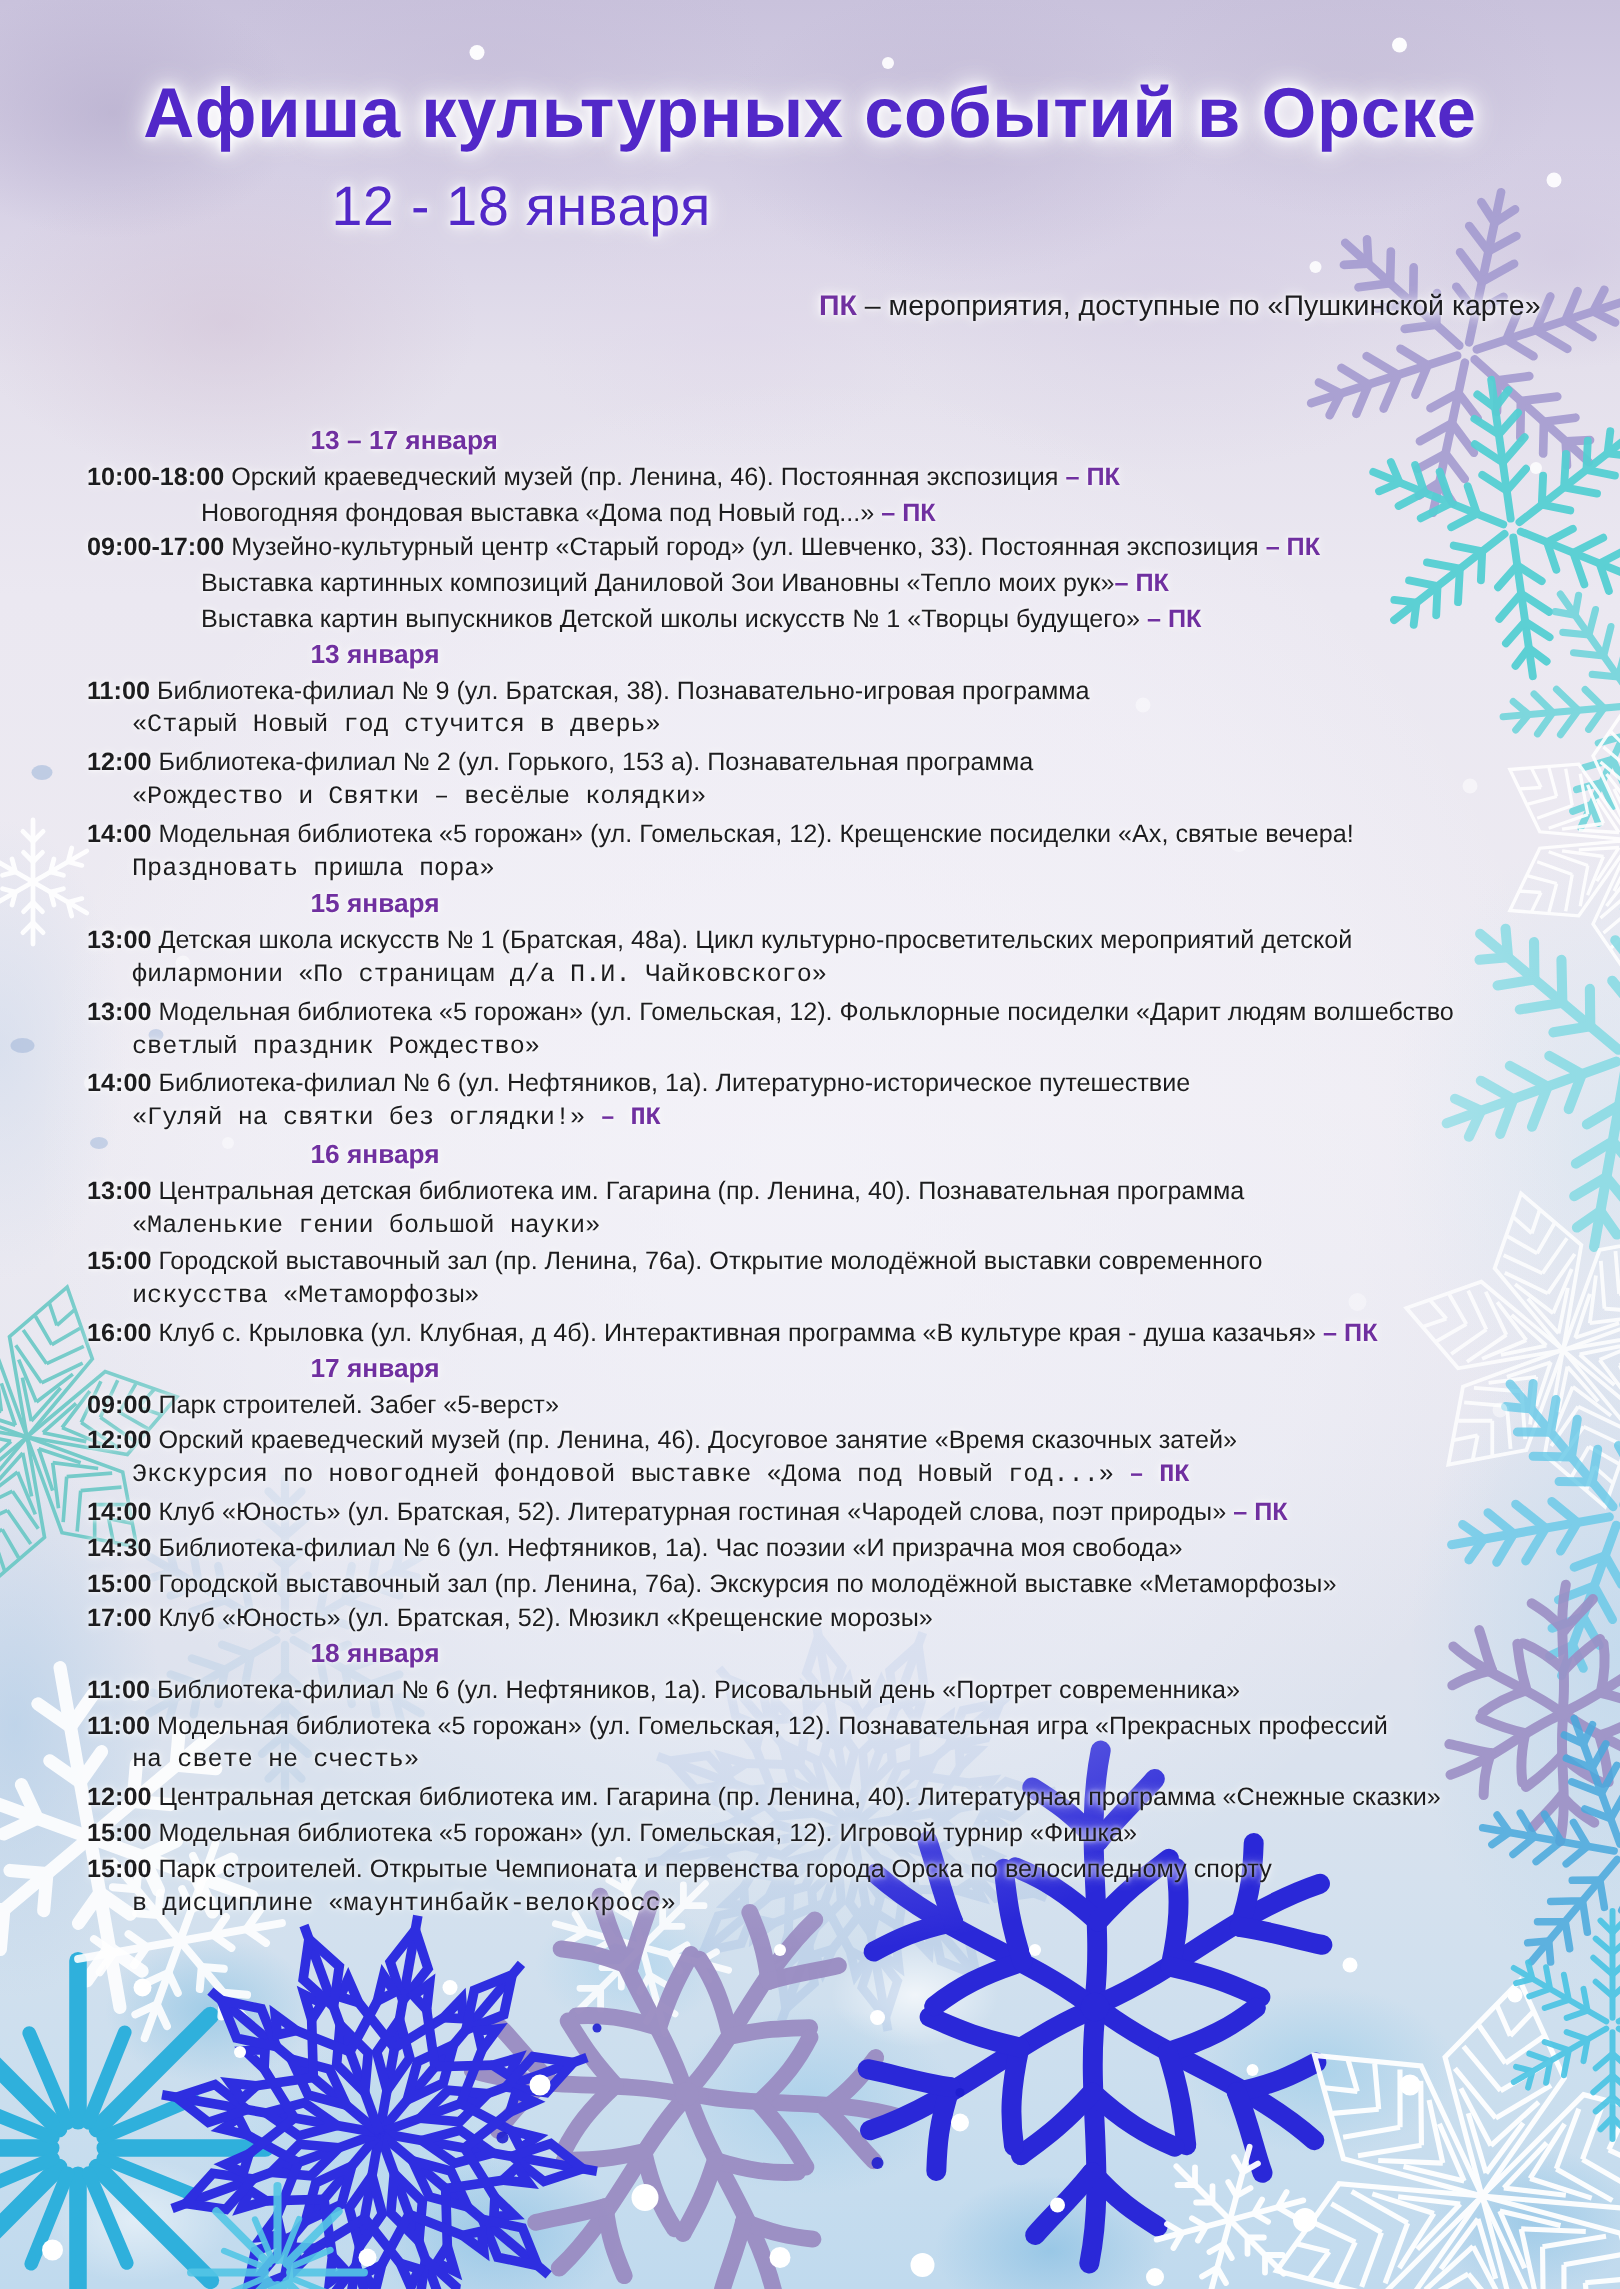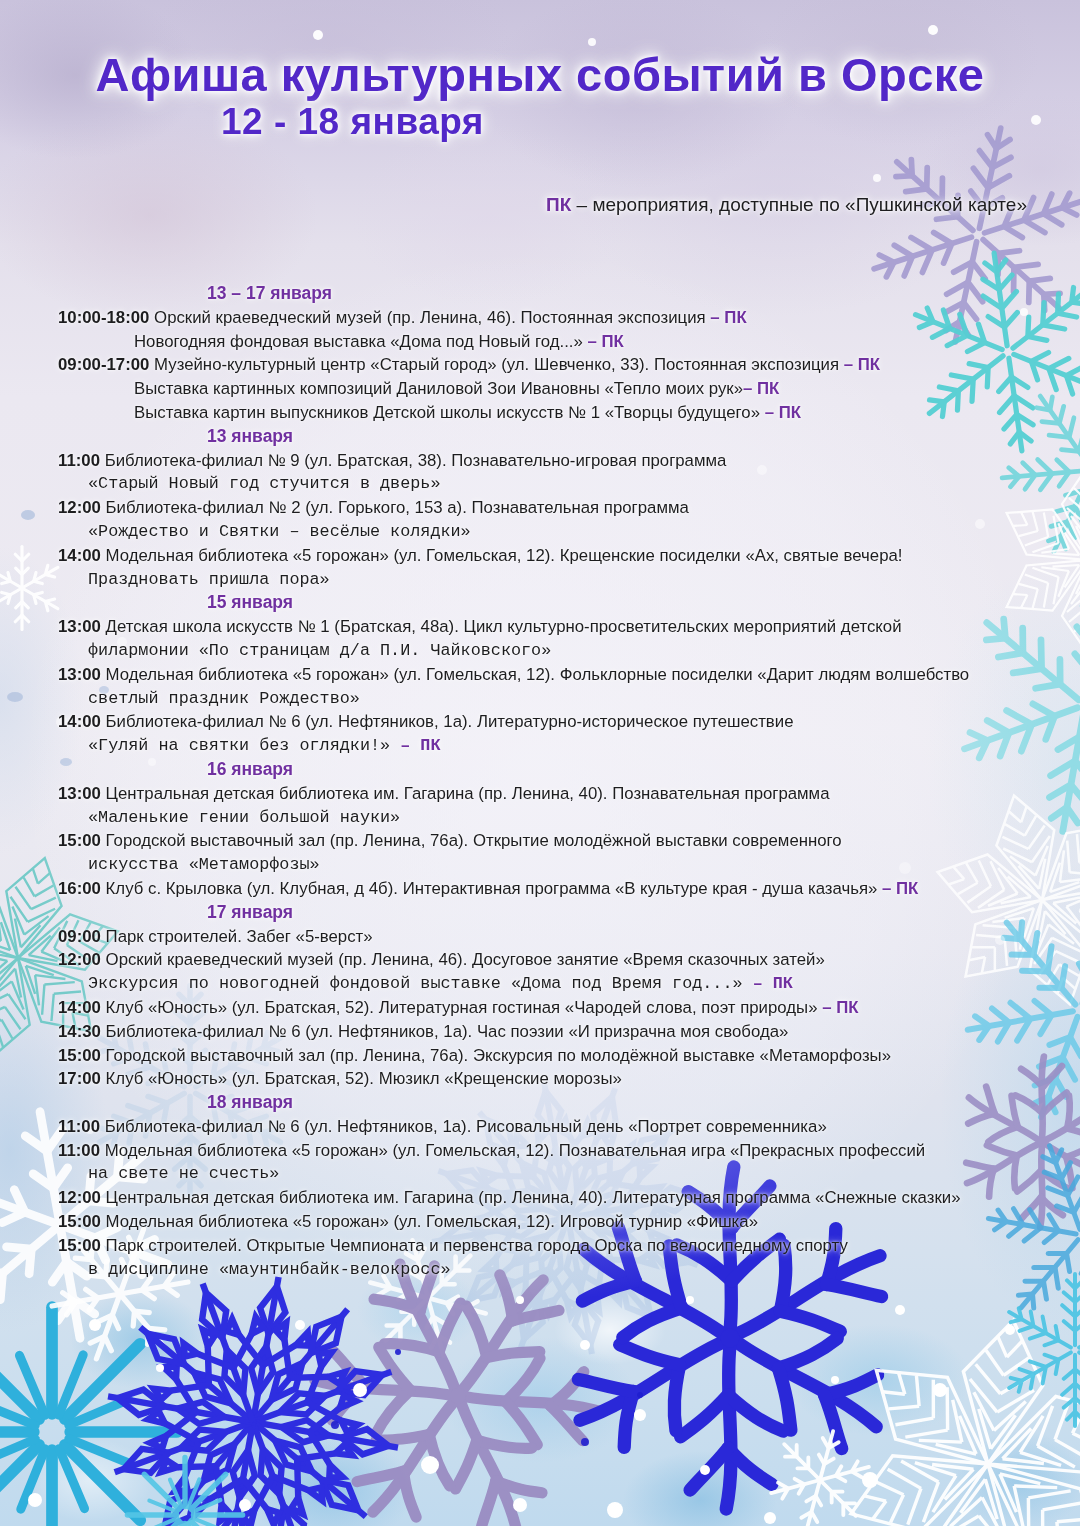--- a/index.html
+++ b/index.html
@@ -31,22 +31,22 @@
       linear-gradient(180deg,#c9c2dc 0%,#d6d0e5 8%,#e4e0ec 16%,#ebe8f1 26%,#edebf2 48%,#e7e7f0 62%,#dfe3ee 72%,#d5e1ee 82%,#cadeee 92%,#c0daee 100%);
   }
   .content-glow{position:absolute;left:20px;right:30px;top:250px;bottom:225px;
     background:radial-gradient(closest-side, rgba(247,246,252,.60), rgba(247,246,252,.30) 72%, rgba(247,246,252,0) 100%);
     pointer-events:none;}
   .decor{position:absolute;inset:0;width:1080px;height:1526px;}
   .content{position:absolute;inset:0;}
   .title{position:absolute;top:47px;left:0;width:100%;text-align:center;
     font-size:47px;font-weight:bold;letter-spacing:.5px;color:#5228c8;
     text-shadow:0 0 4px #fff,0 0 9px #fff,0 0 16px #fff,0 0 22px rgba(255,255,255,.9);}
-  .subtitle{position:absolute;top:101px;left:221px;
-    font-size:37px;font-weight:bold;letter-spacing:.5px;color:#5228c8;
+  .subtitle{position:absolute;top:117px;left:221px;
+    font-size:37px;font-weight:normal;letter-spacing:.5px;color:#5228c8;
     text-shadow:0 0 4px #fff,0 0 9px #fff,0 0 16px #fff;}
   .pk-note{position:absolute;top:194px;right:53px;font-size:19px;color:#1d1d1f;
     text-shadow:0 0 3px #fff,0 0 7px rgba(255,255,255,.95),0 0 12px rgba(255,255,255,.8);}
   .pk-note .pk{font-weight:bold;}
   .schedule{position:absolute;top:282px;left:58px;right:0;}
   .line,.date-h{height:23.8px;line-height:23.8px;white-space:nowrap;
     text-shadow:0 0 3px rgba(255,255,255,.95),0 0 7px rgba(255,255,255,.85);}
   .line{font-size:16.8px;color:#1d1d1f;}
   .date-h{margin-left:149px;font-size:17.5px;font-weight:bold;color:#7030a0;}
   .time{font-weight:bold;}
@@ -280,21 +280,21 @@
           <div class="line"><span class="time">13:00 </span><span>Центральная детская библиотека им. Гагарина (пр. Ленина, 40). Познавательная программа</span></div>
           <div class="line ind-narrow"><span>«Маленькие гении большой науки»</span></div>
           <div class="line"><span class="time">15:00 </span><span>Городской выставочный зал (пр. Ленина, 76а). Открытие молодёжной выставки современного</span></div>
           <div class="line ind-narrow"><span>искусства «Метаморфозы»</span></div>
           <div class="line"><span class="time">16:00 </span><span>Клуб с. Крыловка (ул. Клубная, д 4б). Интерактивная программа «В культуре края - душа казачья» </span><span class="pk">– ПК</span></div>
         </div>
         <div class="section">
           <div class="date-h">17 января</div>
           <div class="line"><span class="time">09:00 </span><span>Парк строителей. Забег «5-верст»</span></div>
           <div class="line"><span class="time">12:00 </span><span>Орский краеведческий музей (пр. Ленина, 46). Досуговое занятие «Время сказочных затей»</span></div>
-          <div class="line ind-narrow"><span>Экскурсия по новогодней фондовой выставке «Дома под Время год...» </span><span class="pk">– ПК</span></div>
+          <div class="line ind-narrow"><span>Экскурсия по новогодней фондовой выставке «Дома под Новый год...» </span><span class="pk">– ПК</span></div>
           <div class="line"><span class="time">14:00 </span><span>Клуб «Юность» (ул. Братская, 52). Литературная гостиная «Чародей слова, поэт природы» </span><span class="pk">– ПК</span></div>
           <div class="line"><span class="time">14:30 </span><span>Библиотека-филиал № 6 (ул. Нефтяников, 1а). Час поэзии «И призрачна моя свобода»</span></div>
           <div class="line"><span class="time">15:00 </span><span>Городской выставочный зал (пр. Ленина, 76а). Экскурсия по молодёжной выставке «Метаморфозы»</span></div>
           <div class="line"><span class="time">17:00 </span><span>Клуб «Юность» (ул. Братская, 52). Мюзикл «Крещенские морозы»</span></div>
         </div>
         <div class="section">
           <div class="date-h">18 января</div>
           <div class="line"><span class="time">11:00 </span><span>Библиотека-филиал № 6 (ул. Нефтяников, 1а). Рисовальный день «Портрет современника»</span></div>
           <div class="line"><span class="time">11:00 </span><span>Модельная библиотека «5 горожан» (ул. Гомельская, 12). Познавательная игра «Прекрасных профессий</span></div>
           <div class="line ind-narrow"><span>на свете не счесть»</span></div>

